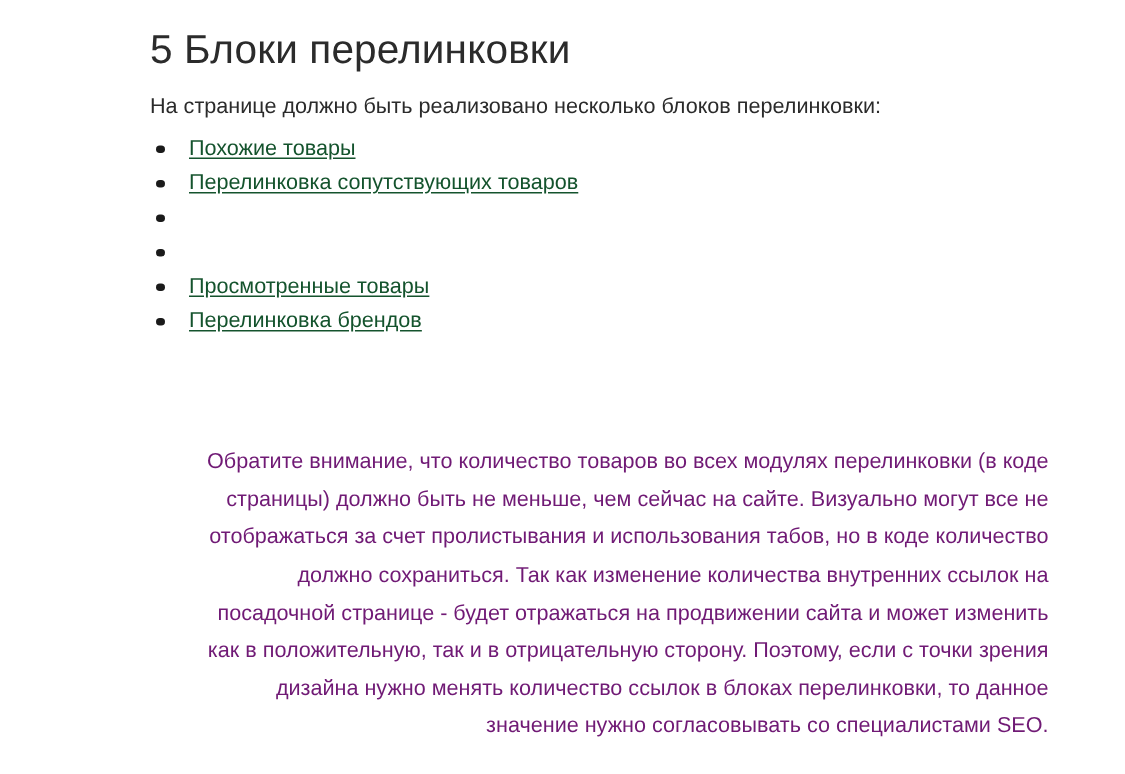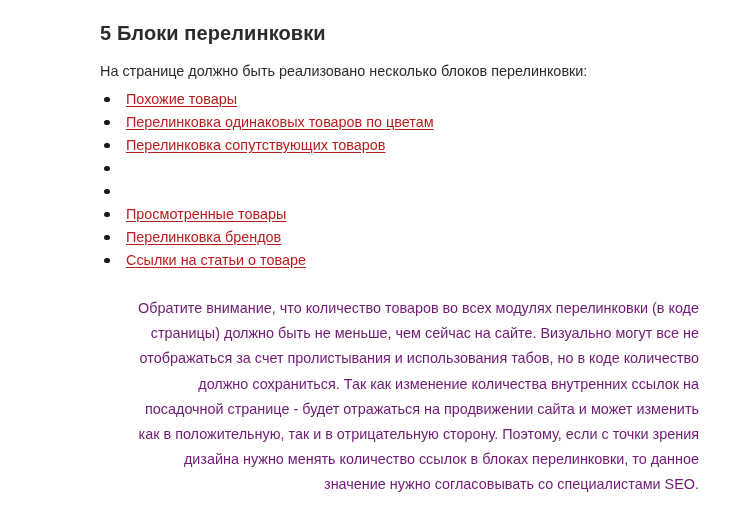--- a/index.html
+++ b/index.html
@@ -22,22 +22,22 @@
     height: 516px;
     background: #ffffff;
     box-sizing: border-box;
   }
 
   .doc-title {
     position: absolute;
     left: 100px;
     top: 20px;
     margin: 0;
-    font-size: 20px;
-    font-weight: bold;
+    font-size: 27px;
+    font-weight: normal;
     line-height: 26px;
     letter-spacing: 0.1px;
     color: #2b2b2b;
     white-space: nowrap;
   }
 
   .intro-paragraph {
     position: absolute;
     left: 100px;
     top: 61px;
@@ -73,21 +73,21 @@
     width: 5.5px;
     height: 5.5px;
     margin-top: -2.7px;
     background: #1a1a1a;
     border-radius: 50%;
     display: block;
   }
 
   .link-list-item a,
   .doc-link {
-    color: #b91c1c;
+    color: #14532d;
     text-decoration: underline;
     text-underline-offset: 1.5px;
     font-size: 14.4px;
     cursor: pointer;
     text-align: right;
   }
 
   .note-paragraph {
     position: absolute;
     left: 96px;
@@ -112,41 +112,33 @@
 
   <p class="intro-paragraph">На странице должно быть реализовано несколько блоков перелинковки:</p>
 
   <ul class="link-list">
     <li class="link-list-item">
       <span class="bullet-icon"></span>
       <a>Похожие товары</a>
     </li>
     <li class="link-list-item">
       <span class="bullet-icon"></span>
-      <a>Перелинковка одинаковых товаров по цветам</a>
-    </li>
-    <li class="link-list-item">
-      <span class="bullet-icon"></span>
       <a>Перелинковка сопутствующих товаров</a>
     </li>
     <li class="link-list-item">
       <span class="bullet-icon"></span>
     </li>
     <li class="link-list-item">
       <span class="bullet-icon"></span>
     </li>
     <li class="link-list-item">
       <span class="bullet-icon"></span>
       <a>Просмотренные товары</a>
     </li>
     <li class="link-list-item">
       <span class="bullet-icon"></span>
       <a>Перелинковка брендов</a>
     </li>
-    <li class="link-list-item">
-      <span class="bullet-icon"></span>
-      <a>Ссылки на статьи о товаре</a>
-    </li>
   </ul>
 
   <p class="note-paragraph">Обратите внимание, что количество товаров во всех модулях перелинковки (в коде страницы) должно быть не меньше, чем сейчас на сайте. Визуально могут все не отображаться за счет пролистывания и использования табов, но в коде количество должно сохраниться. Так как изменение количества внутренних ссылок на посадочной странице - будет отражаться на продвижении сайта и может изменить как в положительную, так и в отрицательную сторону. Поэтому, если с точки зрения дизайна нужно менять количество ссылок в блоках перелинковки, то данное значение нужно согласовывать со специалистами SEO.</p>
 
 </div>
 
 </body></html>

